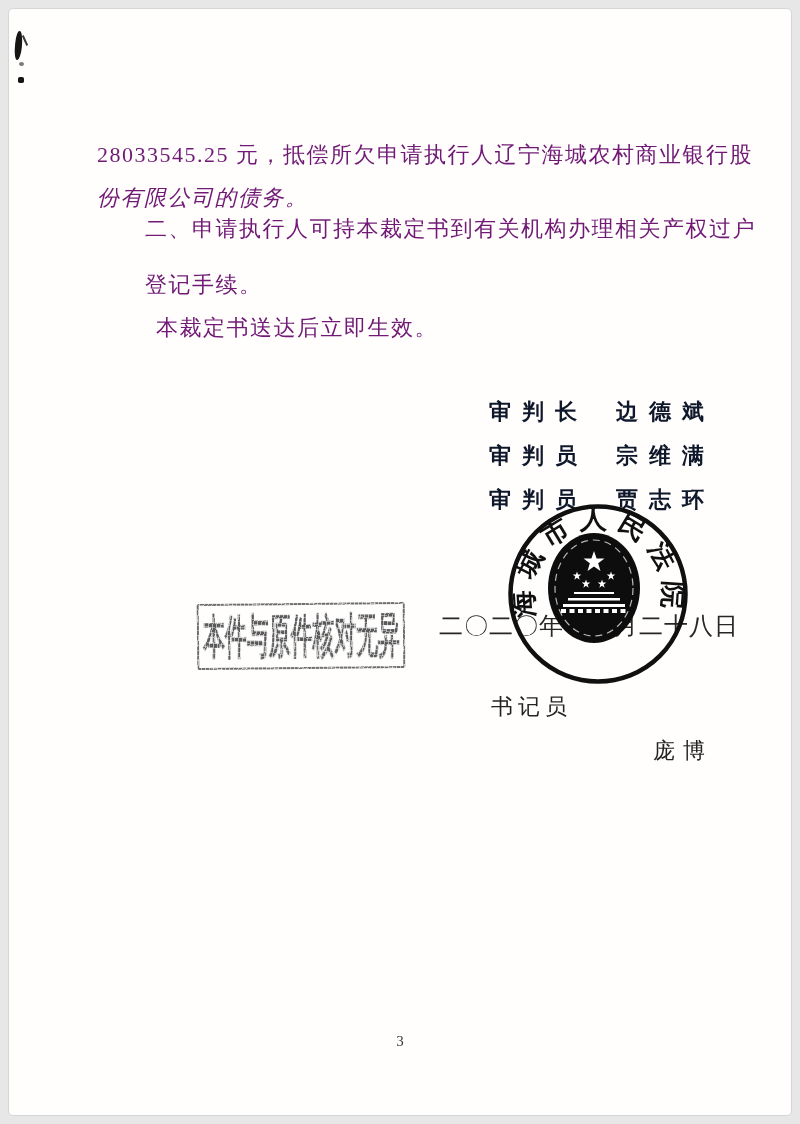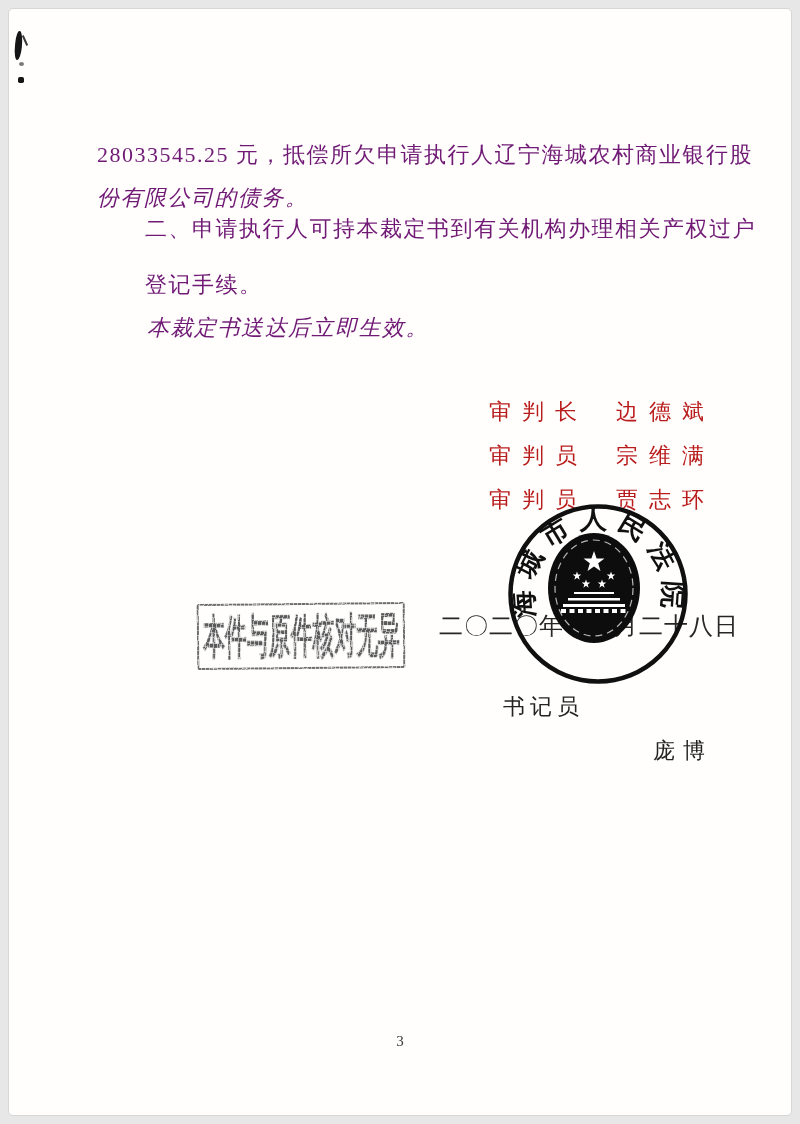--- a/index.html
+++ b/index.html
@@ -14,27 +14,27 @@
   }
   
   .line{
     position:absolute;margin:0;white-space:nowrap;
     font-size:22px;letter-spacing:1.5px;color:#701a75;z-index:1;
   }
   .l1{left:97px;top:140px;}
   .l2{left:97px;top:183px;font-style:italic;}
   .l3{left:145px;top:214px;}
   .l4{left:97px;top:270px;margin-left:48px;}
-  .l5{left:147px;top:313px;font-style:italic;}
+  .l5{left:156px;top:313px;}
   
   .sig-row{position:absolute;left:489px;height:28px;z-index:1;white-space:nowrap;}
   .r1{top:397px;} .r2{top:441px;} .r3{top:485px;}
   .sig-role,.sig-name{
-    position:absolute;top:0;font-size:22px;color:#b91c1c;
-    letter-spacing:11px;white-space:nowrap;
+    position:absolute;top:0;font-size:22px;color:#0f172a;
+    letter-spacing:11px;white-space:nowrap;font-weight:bold;
   }
   .sig-role{left:0;}
   .sig-name{left:121px;margin-left:6px;}
   
   .date-line{
     position:absolute;left:439px;top:610px;z-index:2;
     font-size:24px;letter-spacing:1px;color:#262626;white-space:nowrap;
   }
   
   .seal{position:absolute;left:506px;top:502px;width:184px;height:184px;z-index:3;}
@@ -56,21 +56,21 @@
   }
   .stamp::after{
     content:"";position:absolute;inset:-3px;pointer-events:none;
     background:
       repeating-linear-gradient(100deg, rgba(255,255,255,.55) 0 1px, transparent 1px 4px),
       repeating-linear-gradient(10deg,  rgba(255,255,255,.40) 0 1px, transparent 1px 5px);
   }
   
   .clerk-row{position:absolute;left:487px;top:692px;z-index:1;white-space:nowrap;}
   .clerk-role,.clerk-name{position:absolute;top:0;font-size:22px;color:#222;white-space:nowrap;}
-  .clerk-role{left:16px;letter-spacing:5px;}
+  .clerk-role{left:4px;letter-spacing:5px;}
   .clerk-name{left:166px;letter-spacing:8px;margin-top:44px;}
   
   .page-number{
     position:absolute;left:0;top:1033px;width:100%;text-align:center;
     font-size:15px;color:#3a3a3a;z-index:1;
   }
   
   .artifact{position:absolute;background:#151515;z-index:1;}
   .a1{left:15px;top:31px;width:7px;height:29px;border-radius:45% 60% 50% 55%;transform:rotate(6deg);}
   .a2{left:24px;top:35px;width:2px;height:11px;background:#3a3a3a;transform:rotate(-24deg);}

